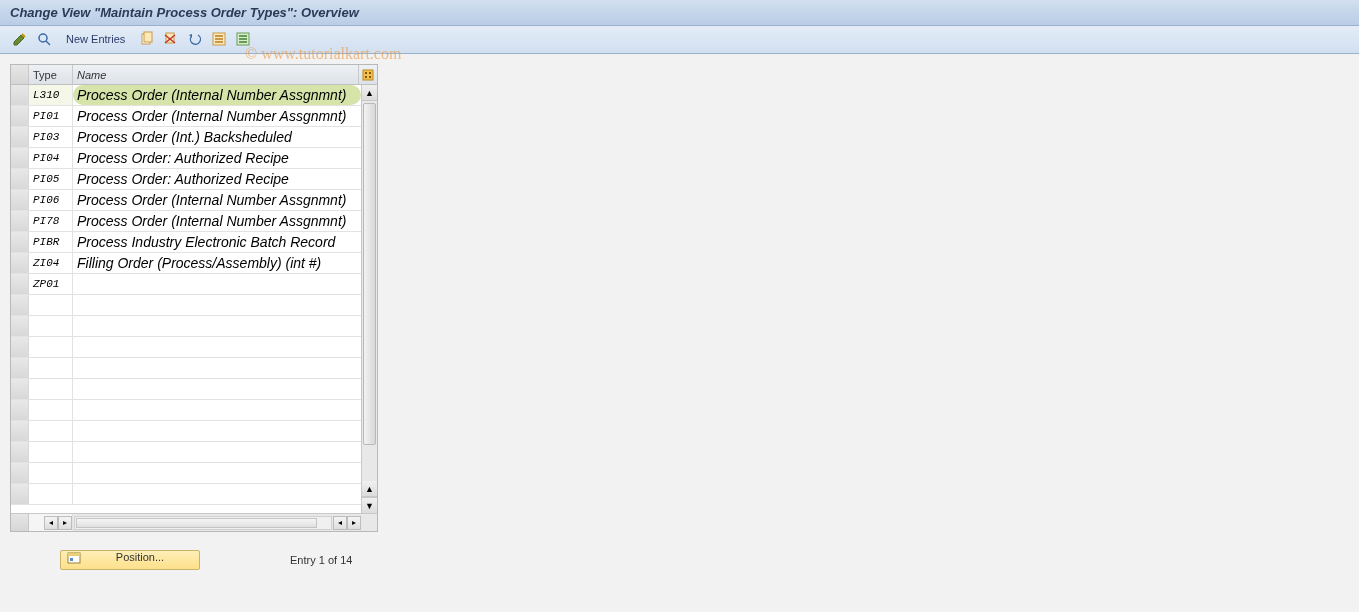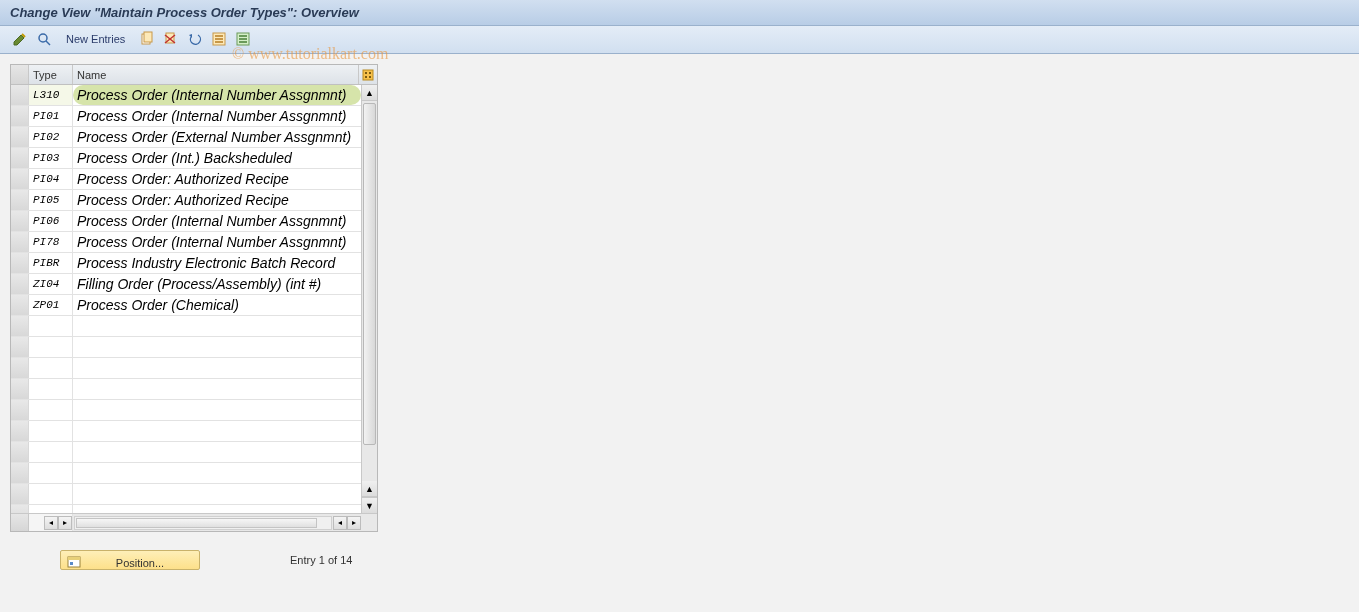--- a/index.html
+++ b/index.html
@@ -50,21 +50,21 @@
       color:#2a3b6a;
       font-size:11px;
       padding:2px 8px;
       height:20px;
       display:inline-flex;
       align-items:center;
       cursor:pointer;
     }
     .watermark {
       position: absolute;
-      left: 232px;
+      left: 245px;
       top: 45px;
       font-size: 16px;
       color: rgba(232,148,60,0.6);
       font-family: Georgia, serif;
       pointer-events:none;
     }
     .content {
       padding: 10px;
       height: 536px;
       background: #f2f2f2;
@@ -79,21 +79,21 @@
     }
     .table-header {
       display:flex;
       background: linear-gradient(to bottom,#eef1f4,#dde2e8);
       border-bottom:1px solid #c0c0c0;
       height:20px;
     }
     .sel-col { width:18px; border-right:1px solid #c8c8c8; background:linear-gradient(to bottom,#e6e6e6,#d6d6d6);}
     .th { padding:2px 4px; border-right:1px solid #c8c8c8; font-size:11px; color:#333; display:flex; align-items:center;}
     .th-type { width:44px; }
-    .th-name { flex:1; }
+    .th-name { flex:1;font-style:italic; }
     .th-cfg { width:18px; border-right:none; display:flex;align-items:center;justify-content:center;}
     .rows { flex:1; overflow:hidden; position:relative; display:flex;}
     .rows-inner { flex:1; }
     .row {
       display:flex;
       height:21px;
       border-bottom:1px solid #e2e2e2;
       align-items:center;
       font-style:italic;
     }
@@ -132,21 +132,21 @@
       gap: 20px;
       padding: 18px 0 0 50px;
     }
     .position-btn {
       width: 140px;
       height: 20px;
       background: linear-gradient(to bottom,#feefb8,#fde08a);
       border:1px solid #c9b26a;
       border-radius:2px;
       display:flex;
-      align-items:flex-end;
+      align-items:flex-start;
       gap:6px;
       padding:0 6px;
       font-size:11px;
       color:#333;
       cursor:pointer;
     }
     .position-btn .pic{width:14px;height:14px;display:inline-flex;}
     .entry-info{
       font-size:11px;
       color:#333;
@@ -238,25 +238,20 @@
             <div class="type">L310</div>
             <div class="name">Process Order (Internal Number Assgnmnt)</div>
           </div>
           <div class="row">
             <div class="sel"></div>
             <div class="type">PI01</div>
             <div class="name">Process Order (Internal Number Assgnmnt)</div>
           </div>
           <div class="row">
             <div class="sel"></div>
-            <div class="type">PI02</div>
-            <div class="name">Process Order (External Number Assgnmnt)</div>
-          </div>
-          <div class="row">
-            <div class="sel"></div>
             <div class="type">PI03</div>
             <div class="name">Process Order (Int.) Backsheduled</div>
           </div>
           <div class="row">
             <div class="sel"></div>
             <div class="type">PI04</div>
             <div class="name">Process Order: Authorized Recipe</div>
           </div>
           <div class="row">
             <div class="sel"></div>
@@ -279,21 +274,20 @@
             <div class="name">Process Industry Electronic Batch Record</div>
           </div>
           <div class="row">
             <div class="sel"></div>
             <div class="type">ZI04</div>
             <div class="name">Filling Order (Process/Assembly) (int #)</div>
           </div>
           <div class="row">
             <div class="sel"></div>
             <div class="type">ZP01</div>
-            <div class="name">Process Order (Chemical)</div>
           </div>
           <div class="row">
             <div class="sel"></div>
             <div class="type"></div>
             <div class="name"></div>
           </div>
           <div class="row">
             <div class="sel"></div>
             <div class="type"></div>
             <div class="name"></div>

